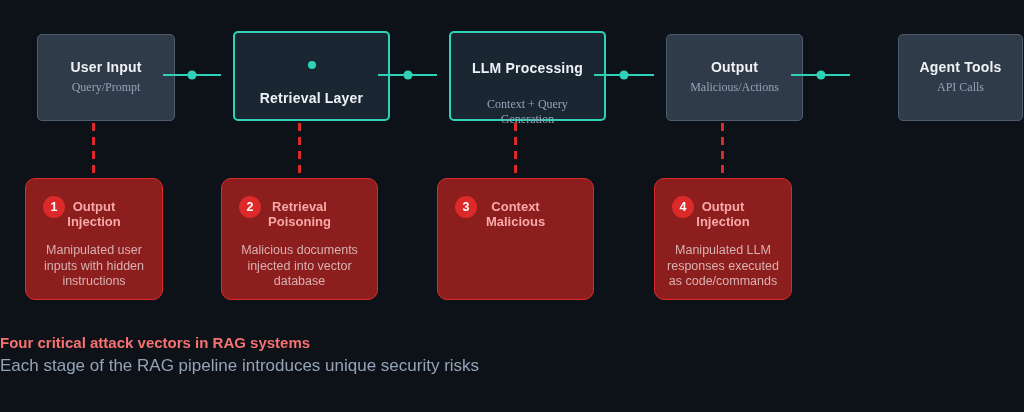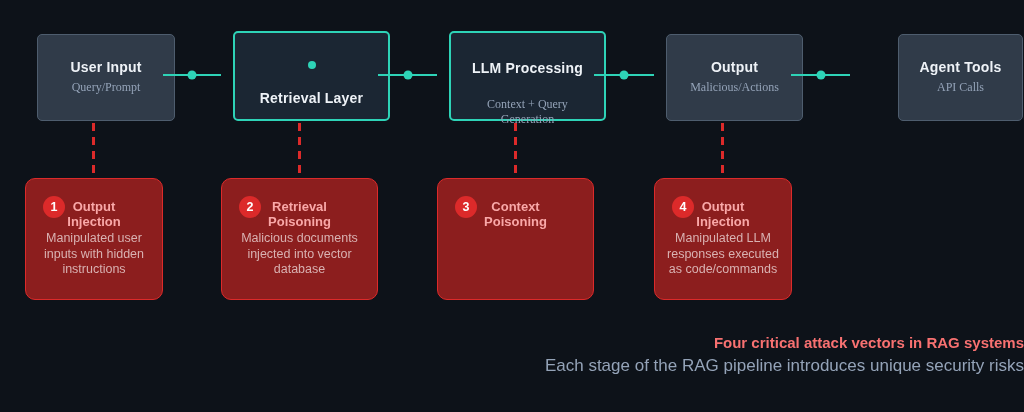--- a/index.html
+++ b/index.html
@@ -146,34 +146,34 @@
   }
   .attack-title {
     font-size: 13px;
     font-weight: bold;
     color: var(--attack_title);
     line-height: 15px;
     white-space: pre-line;
     padding-top: 3px;
   }
   .attack-desc {
-    margin-top: 2px;
+    margin-top: 14px;
     text-align: center;
     font-size: 12.5px;
     color: var(--attack_desc);
     line-height: 15.5px;
     white-space: pre-line;
   }
 
   
   .footer {
     position: absolute;
     left: 0; right: 0;
     top: 334px;
-    text-align: right;
+    text-align: left;
   }
   .footer-heading {
     font-size: 15px;
     font-weight: bold;
     color: var(--footer_heading);
     line-height: 17px;
   }
   .footer-line {
     font-size: 17px;
     color: var(--footer_text);
@@ -250,21 +250,21 @@
     </div>
     <div class="attack-desc">Malicious documents
 injected into vector
 database</div>
   </div>
 
   <div id="attack-2" class="attack">
     <div class="attack-header">
       <span class="badge">3</span>
       <div class="attack-title">Context
-Poisoning</div>
+Malicious</div>
     </div>
   </div>
 
   <div id="attack-3" class="attack">
     <div class="attack-header">
       <span class="badge">4</span>
       <div class="attack-title">Output
 Injection</div>
     </div>
     <div class="attack-desc">Manipulated LLM

